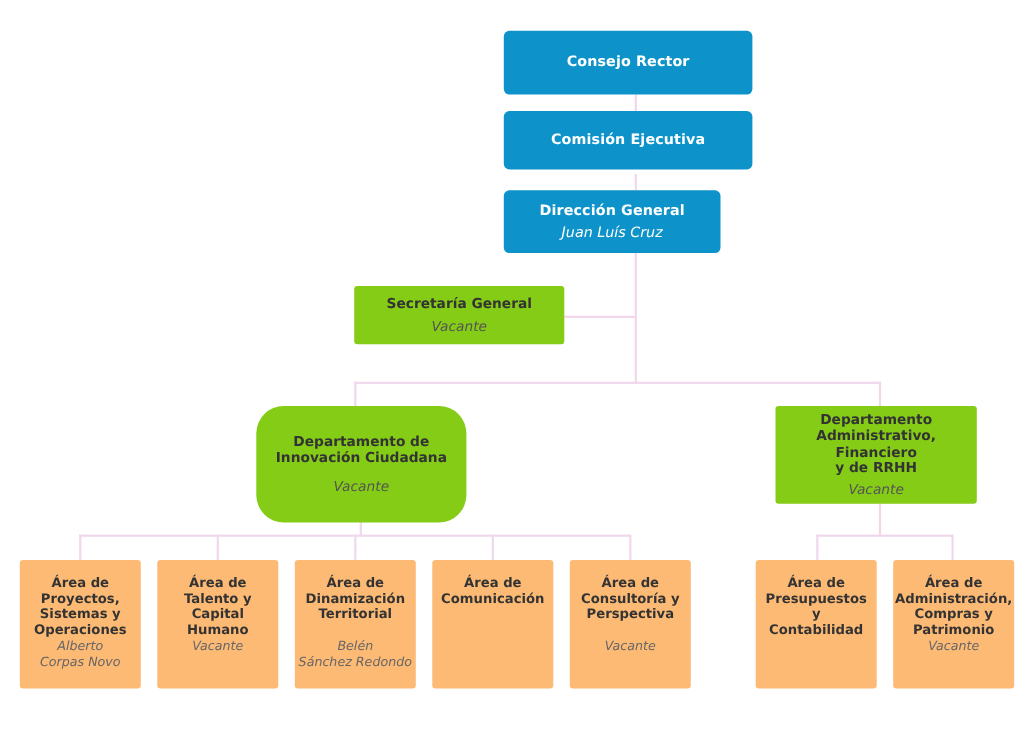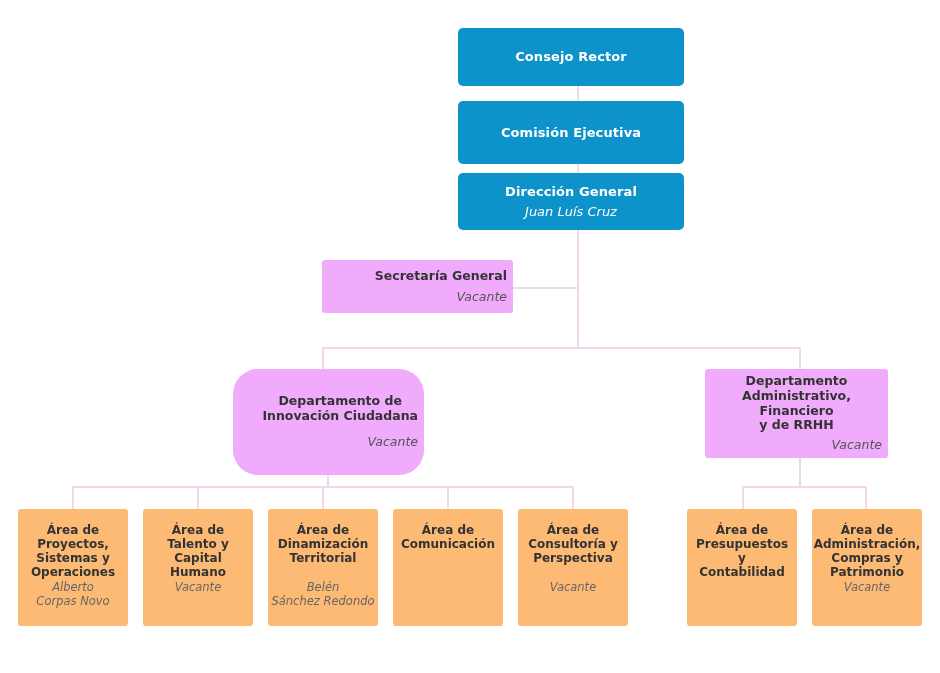--- a/index.html
+++ b/index.html
@@ -61,22 +61,21 @@
     letter-spacing: .1px;
   }
   .node.blue .person {
     color: #ffffff;
     font-size: 13px;
     margin-top: 5px;
   }
 
   
   .node.mint {
-    background: #f0abfc;
-    align-items: flex-end;
+    background: #84cc16;
   }
   .node.mint .title {
     color: #333333;
     font-size: 12.5px;
   }
   .node.mint .person {
     color: #555555;
     font-size: 12.5px;
     margin-top: 16px;
   }
@@ -128,25 +127,25 @@
 
   <div class="conn v" style="left:799px; top:458px; height:29px;"></div>
   <div class="conn h" style="left:742px; top:486px; width:124px;"></div>
   <div class="conn v" style="left:742px; top:486px; height:23px;"></div>
   <div class="conn v" style="left:865px; top:486px; height:23px;"></div>
 
   <div class="node blue" style="left:458px; top:28px; width:226px; height:58px;">
     <div class="title">Consejo Rector</div>
   </div>
 
-  <div class="node blue" style="left:458px; top:101px; width:226px; height:63px;">
+  <div class="node blue" style="left:458px; top:101px; width:226px; height:53px;">
     <div class="title">Comisión Ejecutiva</div>
   </div>
 
-  <div class="node blue" style="left:458px; top:173px; width:226px; height:57px;">
+  <div class="node blue" style="left:458px; top:173px; width:197px; height:57px;">
     <div class="title">Dirección General</div>
     <div class="person">Juan Luís Cruz</div>
   </div>
 
   <div class="node mint" style="left:322px; top:260px; width:191px; height:53px;">
     <div class="title">Secretaría General</div>
     <div class="person" style="margin-top:6px;">Vacante</div>
   </div>
 
   <div class="node mint dept" style="left:233px; top:369px; width:191px; height:106px;border-radius:25px;">

